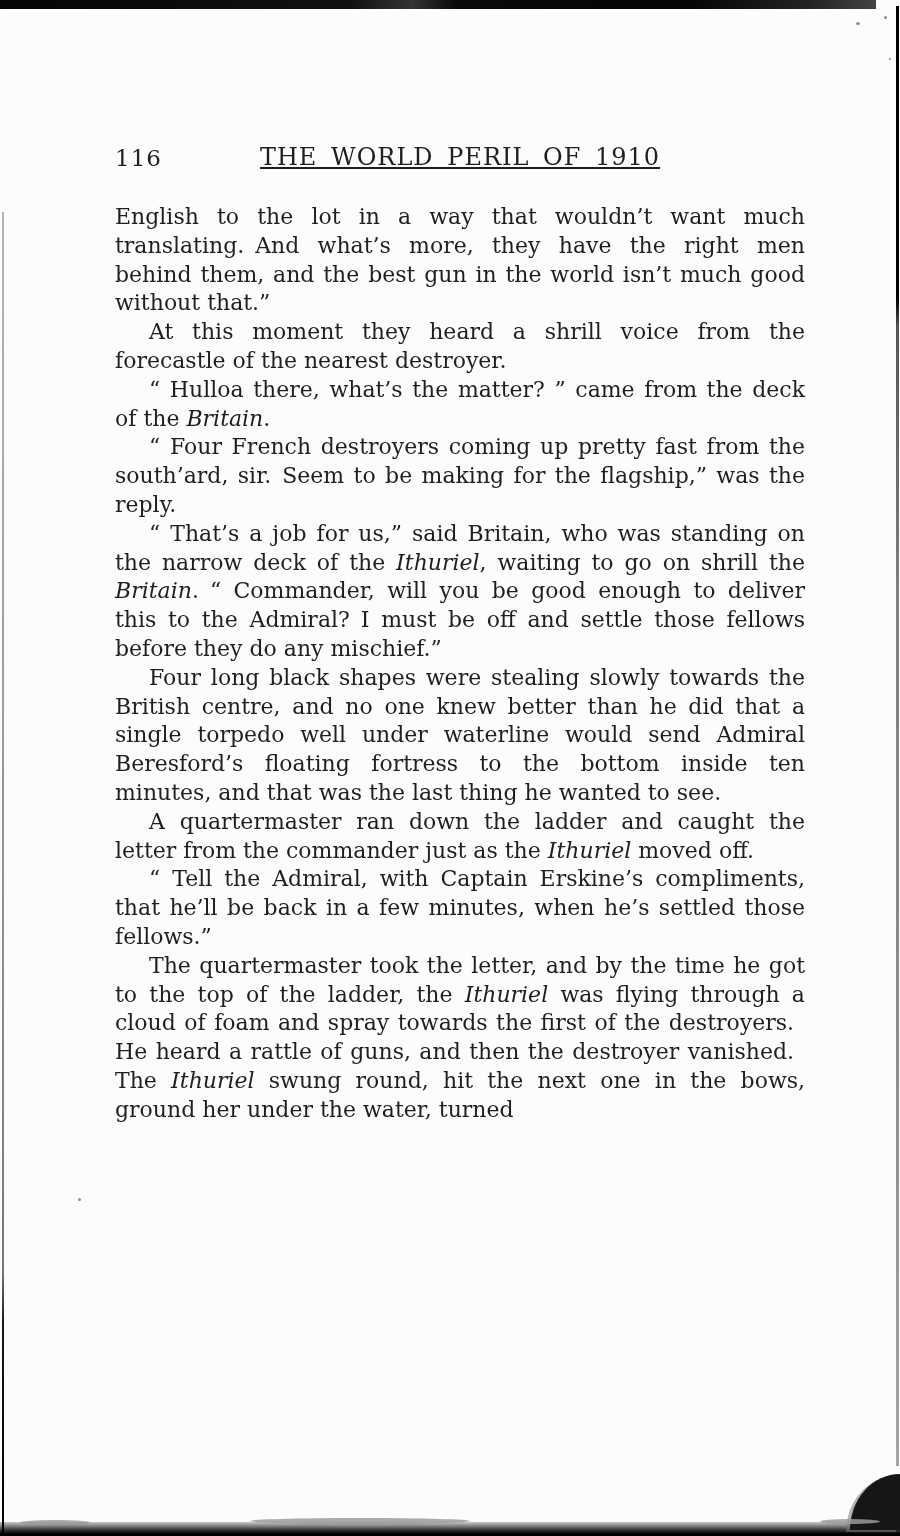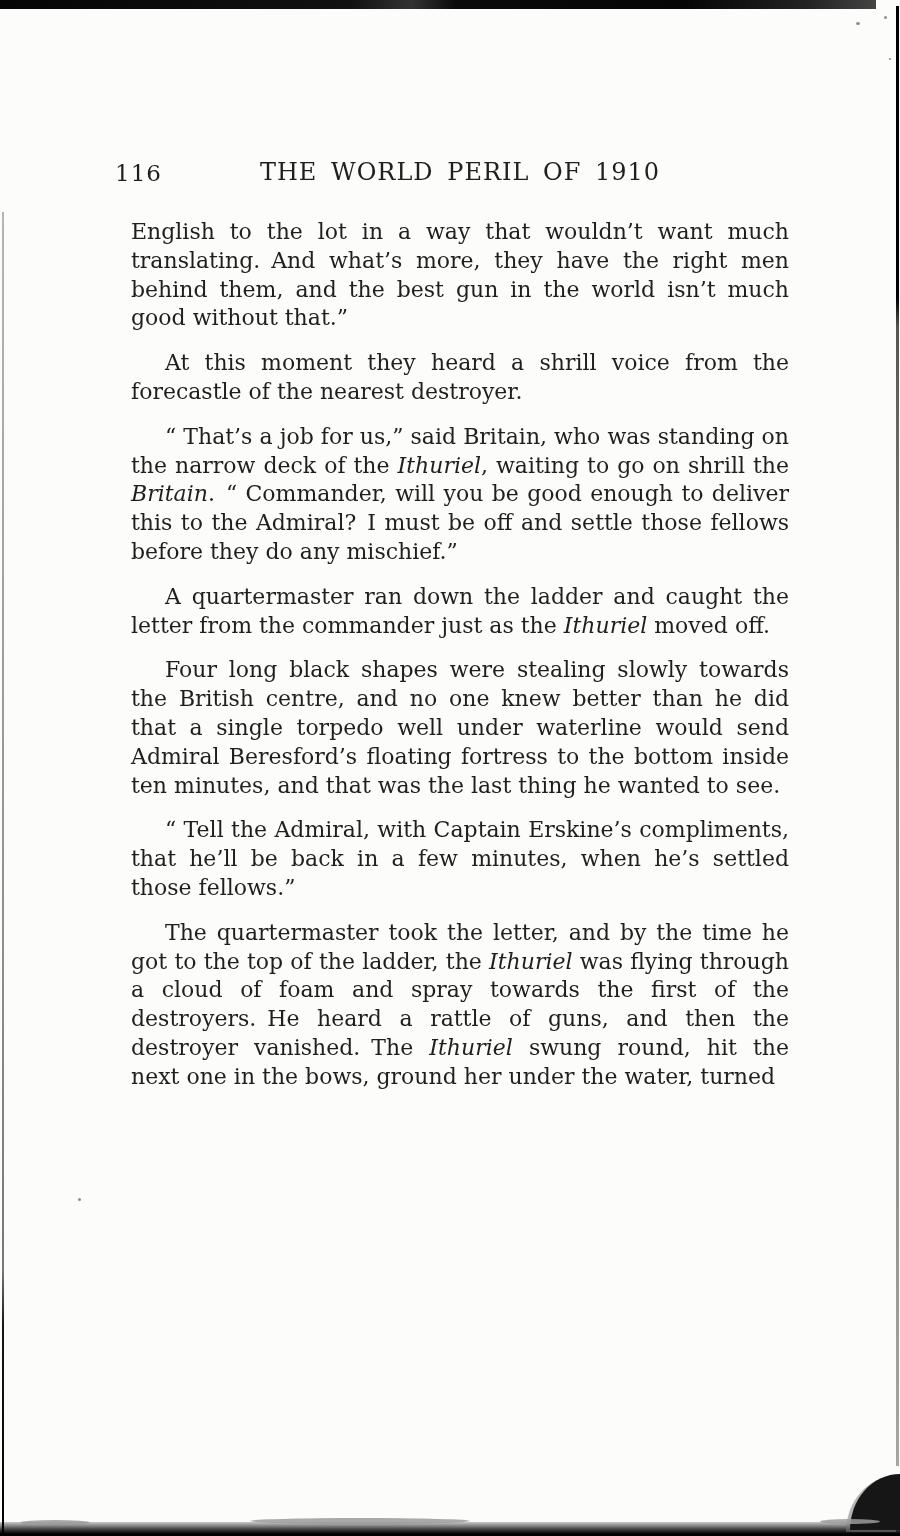--- a/index.html
+++ b/index.html
@@ -64,49 +64,50 @@
     border-radius: 50%;
   }
   .speck.p1 { left: 856px; top: 22px;   width: 4px; height: 3px; }
   .speck.p2 { left: 884px; top: 16px;   width: 3px; height: 3px; }
   .speck.p3 { left: 889px; top: 58px;   width: 2px; height: 2px; }
   .speck.p4 { left: 78px;  top: 1198px; width: 3px; height: 3px; }
 
   
   .content {
     position: absolute;
-    left: 115px; top: 158px;
+    left: 115px; top: 143px;
     width: 690px;
   }
   .header {
     position: relative;
     height: 30px;
   }
   .pagenum {
     position: absolute;
     left: 0; top: 2px;
     font-size: 23px;
     letter-spacing: 1px;
   }
   .running-title {
     display: block;
     text-align: center;
     font-size: 24px;
     letter-spacing: 1px;
     word-spacing: 5px;
     white-space: nowrap;
+    text-decoration: underline;
   }
   .body-text {
     margin-top: 30px;
     font-size: 22px;
     line-height: 28.8px;
     text-align: justify;
   }
   .body-text p {
-    margin: 16px;
+    margin: 0;
     padding: 0;
   }
   .body-text p.indent {
     text-indent: 34px;
   }
   .it { font-style: italic; }
 </style>
 </head>
 <body>
 
@@ -124,19 +125,21 @@
 <div class="speck p4"></div>
 
 <div class="content">
   <div class="header">
     <span class="pagenum">116</span>
     <span class="running-title">THE WORLD PERIL OF 1910</span>
   </div>
   <div class="body-text">
       <p><span>English to the lot in a way that wouldn’t want much translating. And what’s more, they have the right men behind them, and the best gun in the world isn’t much good without that.”</span></p>
       <p class="indent"><span>At this moment they heard a shrill voice from the forecastle of the nearest destroyer.</span></p>
+      <p class="indent"><span>“ Hulloa there, what’s the matter? ” came from the deck of the </span><span class="it">Britain</span><span>.</span></p>
+      <p class="indent"><span>“ Four French destroyers coming up pretty fast from the south’ard, sir. Seem to be making for the flagship,” was the reply.</span></p>
       <p class="indent"><span>“ That’s a job for us,” said Britain, who was standing on the narrow deck of the </span><span class="it">Ithuriel</span><span>, waiting to go on shrill the </span><span class="it">Britain</span><span>. “ Commander, will you be good enough to deliver this to the Admiral? I must be off and settle those fellows before they do any mischief.”</span></p>
+      <p class="indent"><span>Four long black shapes were stealing slowly towards the British centre, and no one knew better than he did that a single torpedo well under waterline would send Admiral Beresford’s floating fortress to the bottom inside ten minutes, and that was the last thing he wanted to see.</span></p>
       <p class="indent"><span>A quartermaster ran down the ladder and caught the letter from the commander just as the </span><span class="it">Ithuriel</span><span> moved off.</span></p>
-      <p class="indent"><span>Four long black shapes were stealing slowly towards the British centre, and no one knew better than he did that a single torpedo well under waterline would send Admiral Beresford’s floating fortress to the bottom inside ten minutes, and that was the last thing he wanted to see.</span></p>
       <p class="indent"><span>“ Tell the Admiral, with Captain Erskine’s compliments, that he’ll be back in a few minutes, when he’s settled those fellows.”</span></p>
       <p class="indent"><span>The quartermaster took the letter, and by the time he got to the top of the ladder, the </span><span class="it">Ithuriel</span><span> was flying through a cloud of foam and spray towards the first of the destroyers. He heard a rattle of guns, and then the destroyer vanished. The </span><span class="it">Ithuriel</span><span> swung round, hit the next one in the bows, ground her under the water, turned</span></p>
     </div>
 </div>
 
 </body></html>

